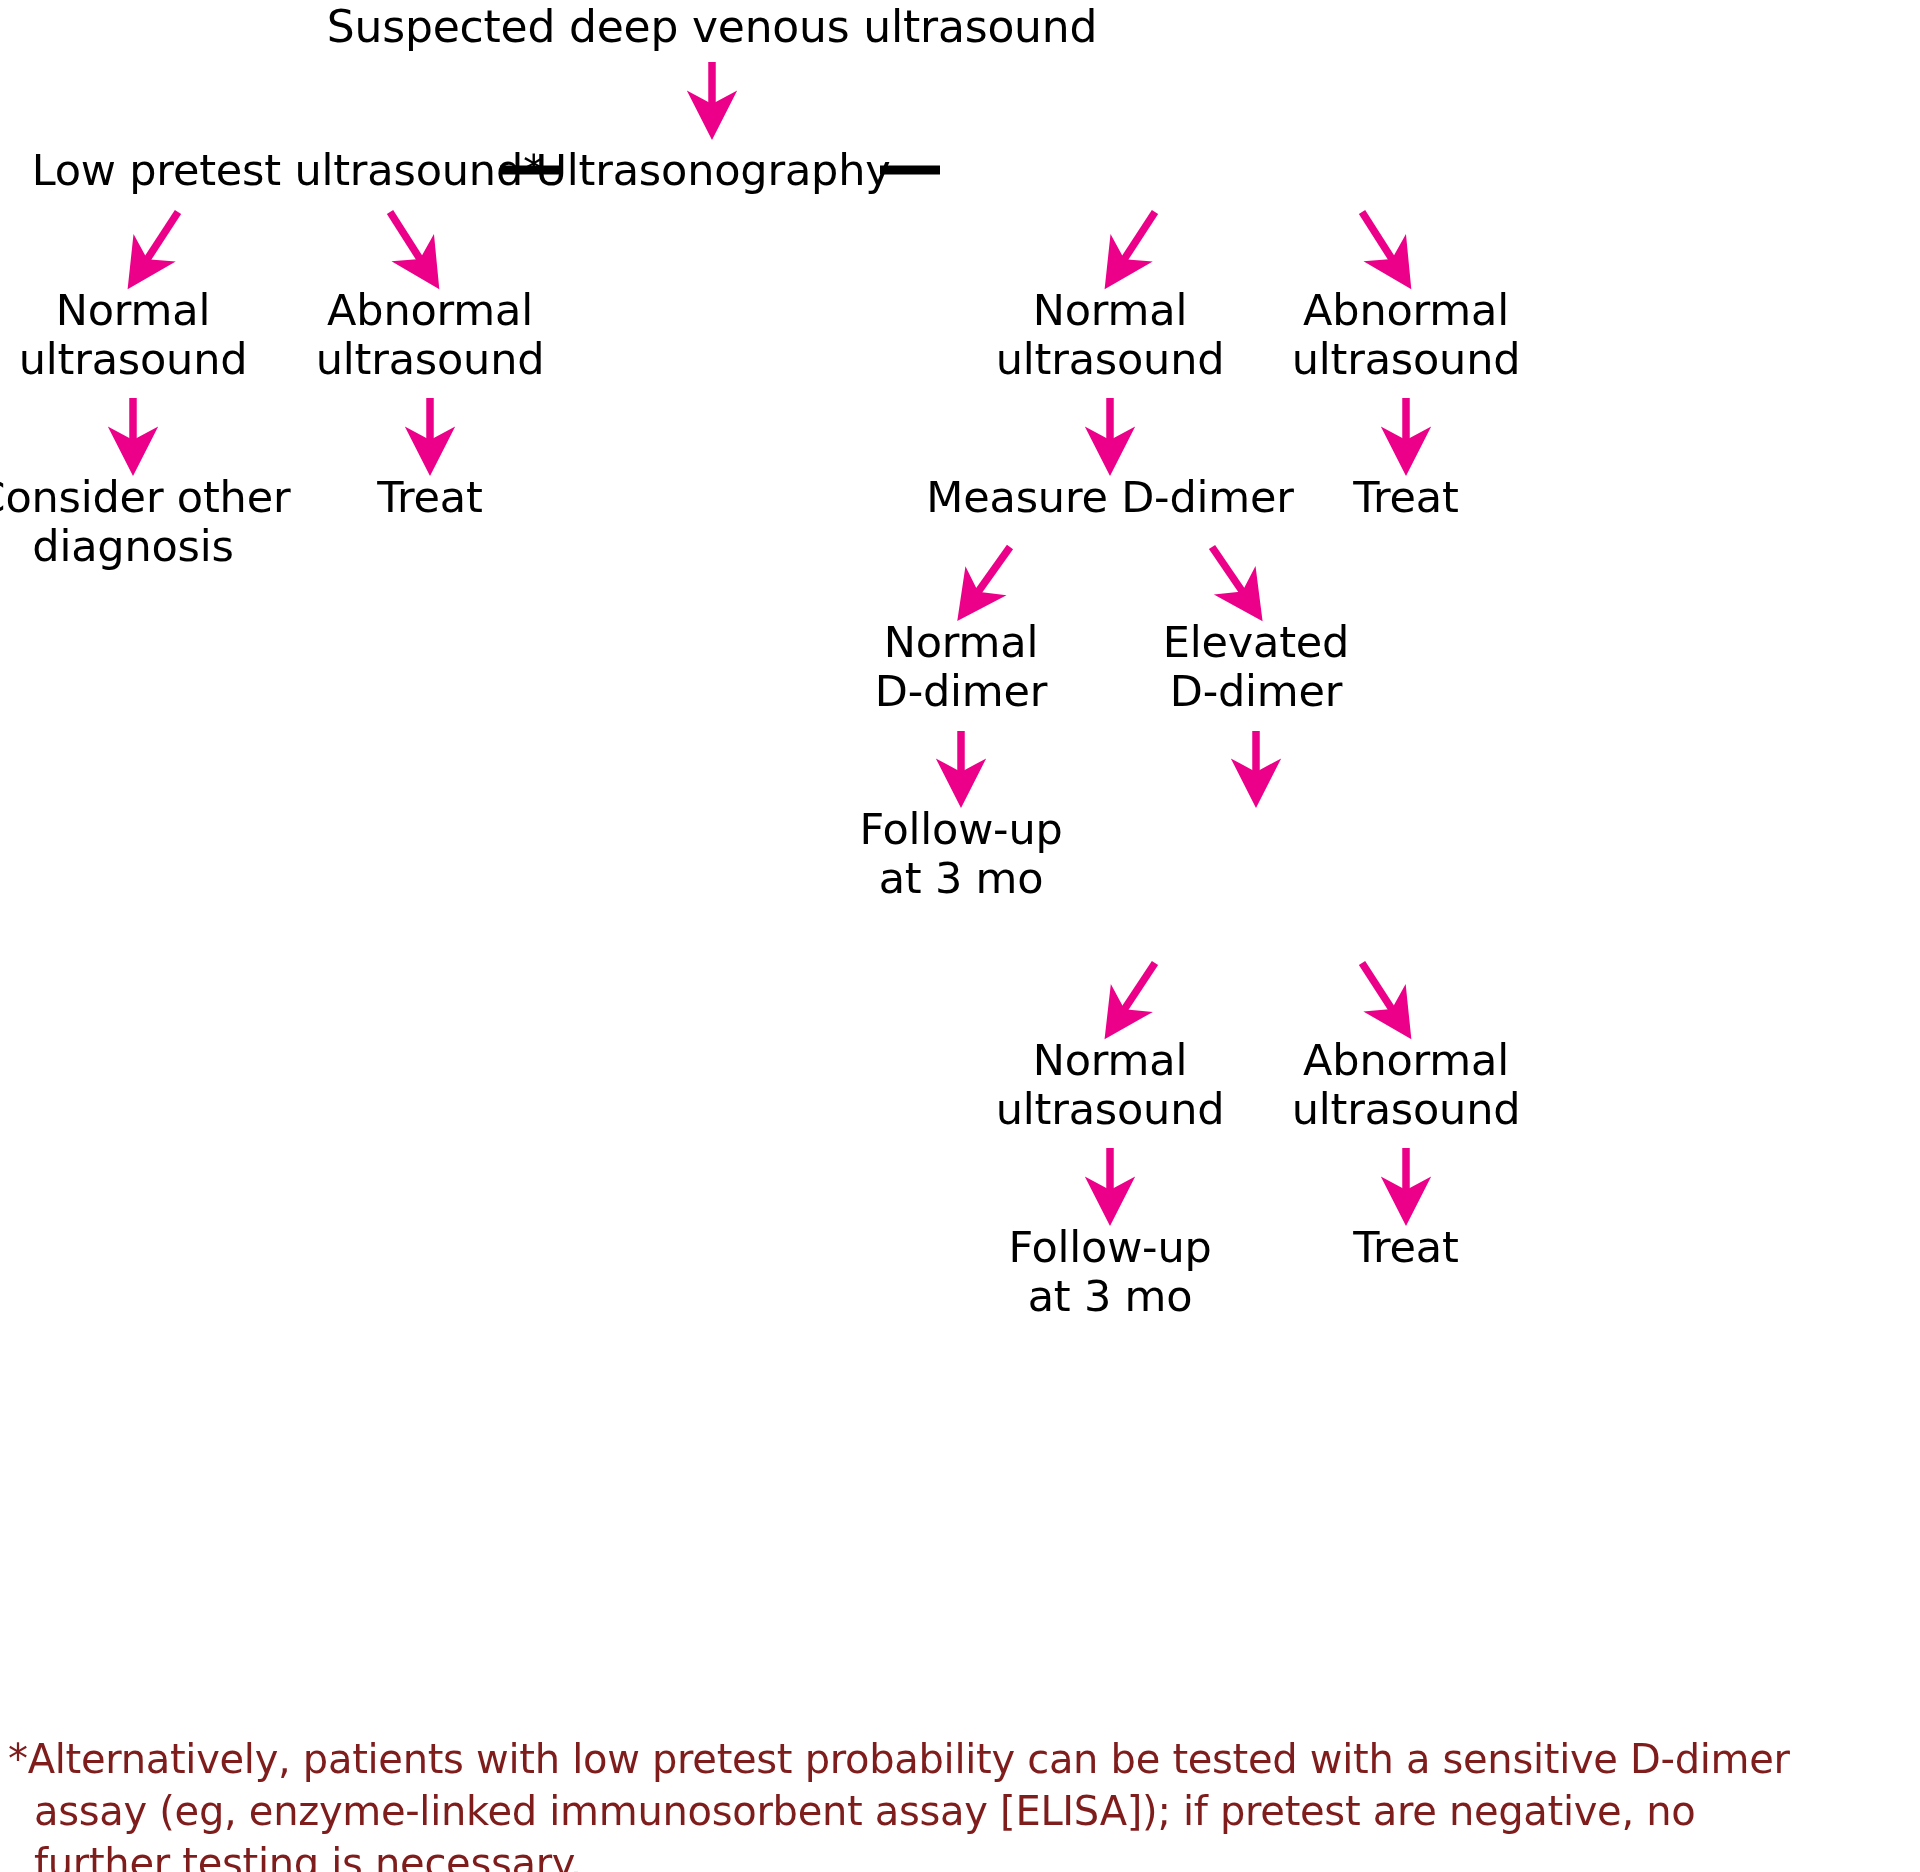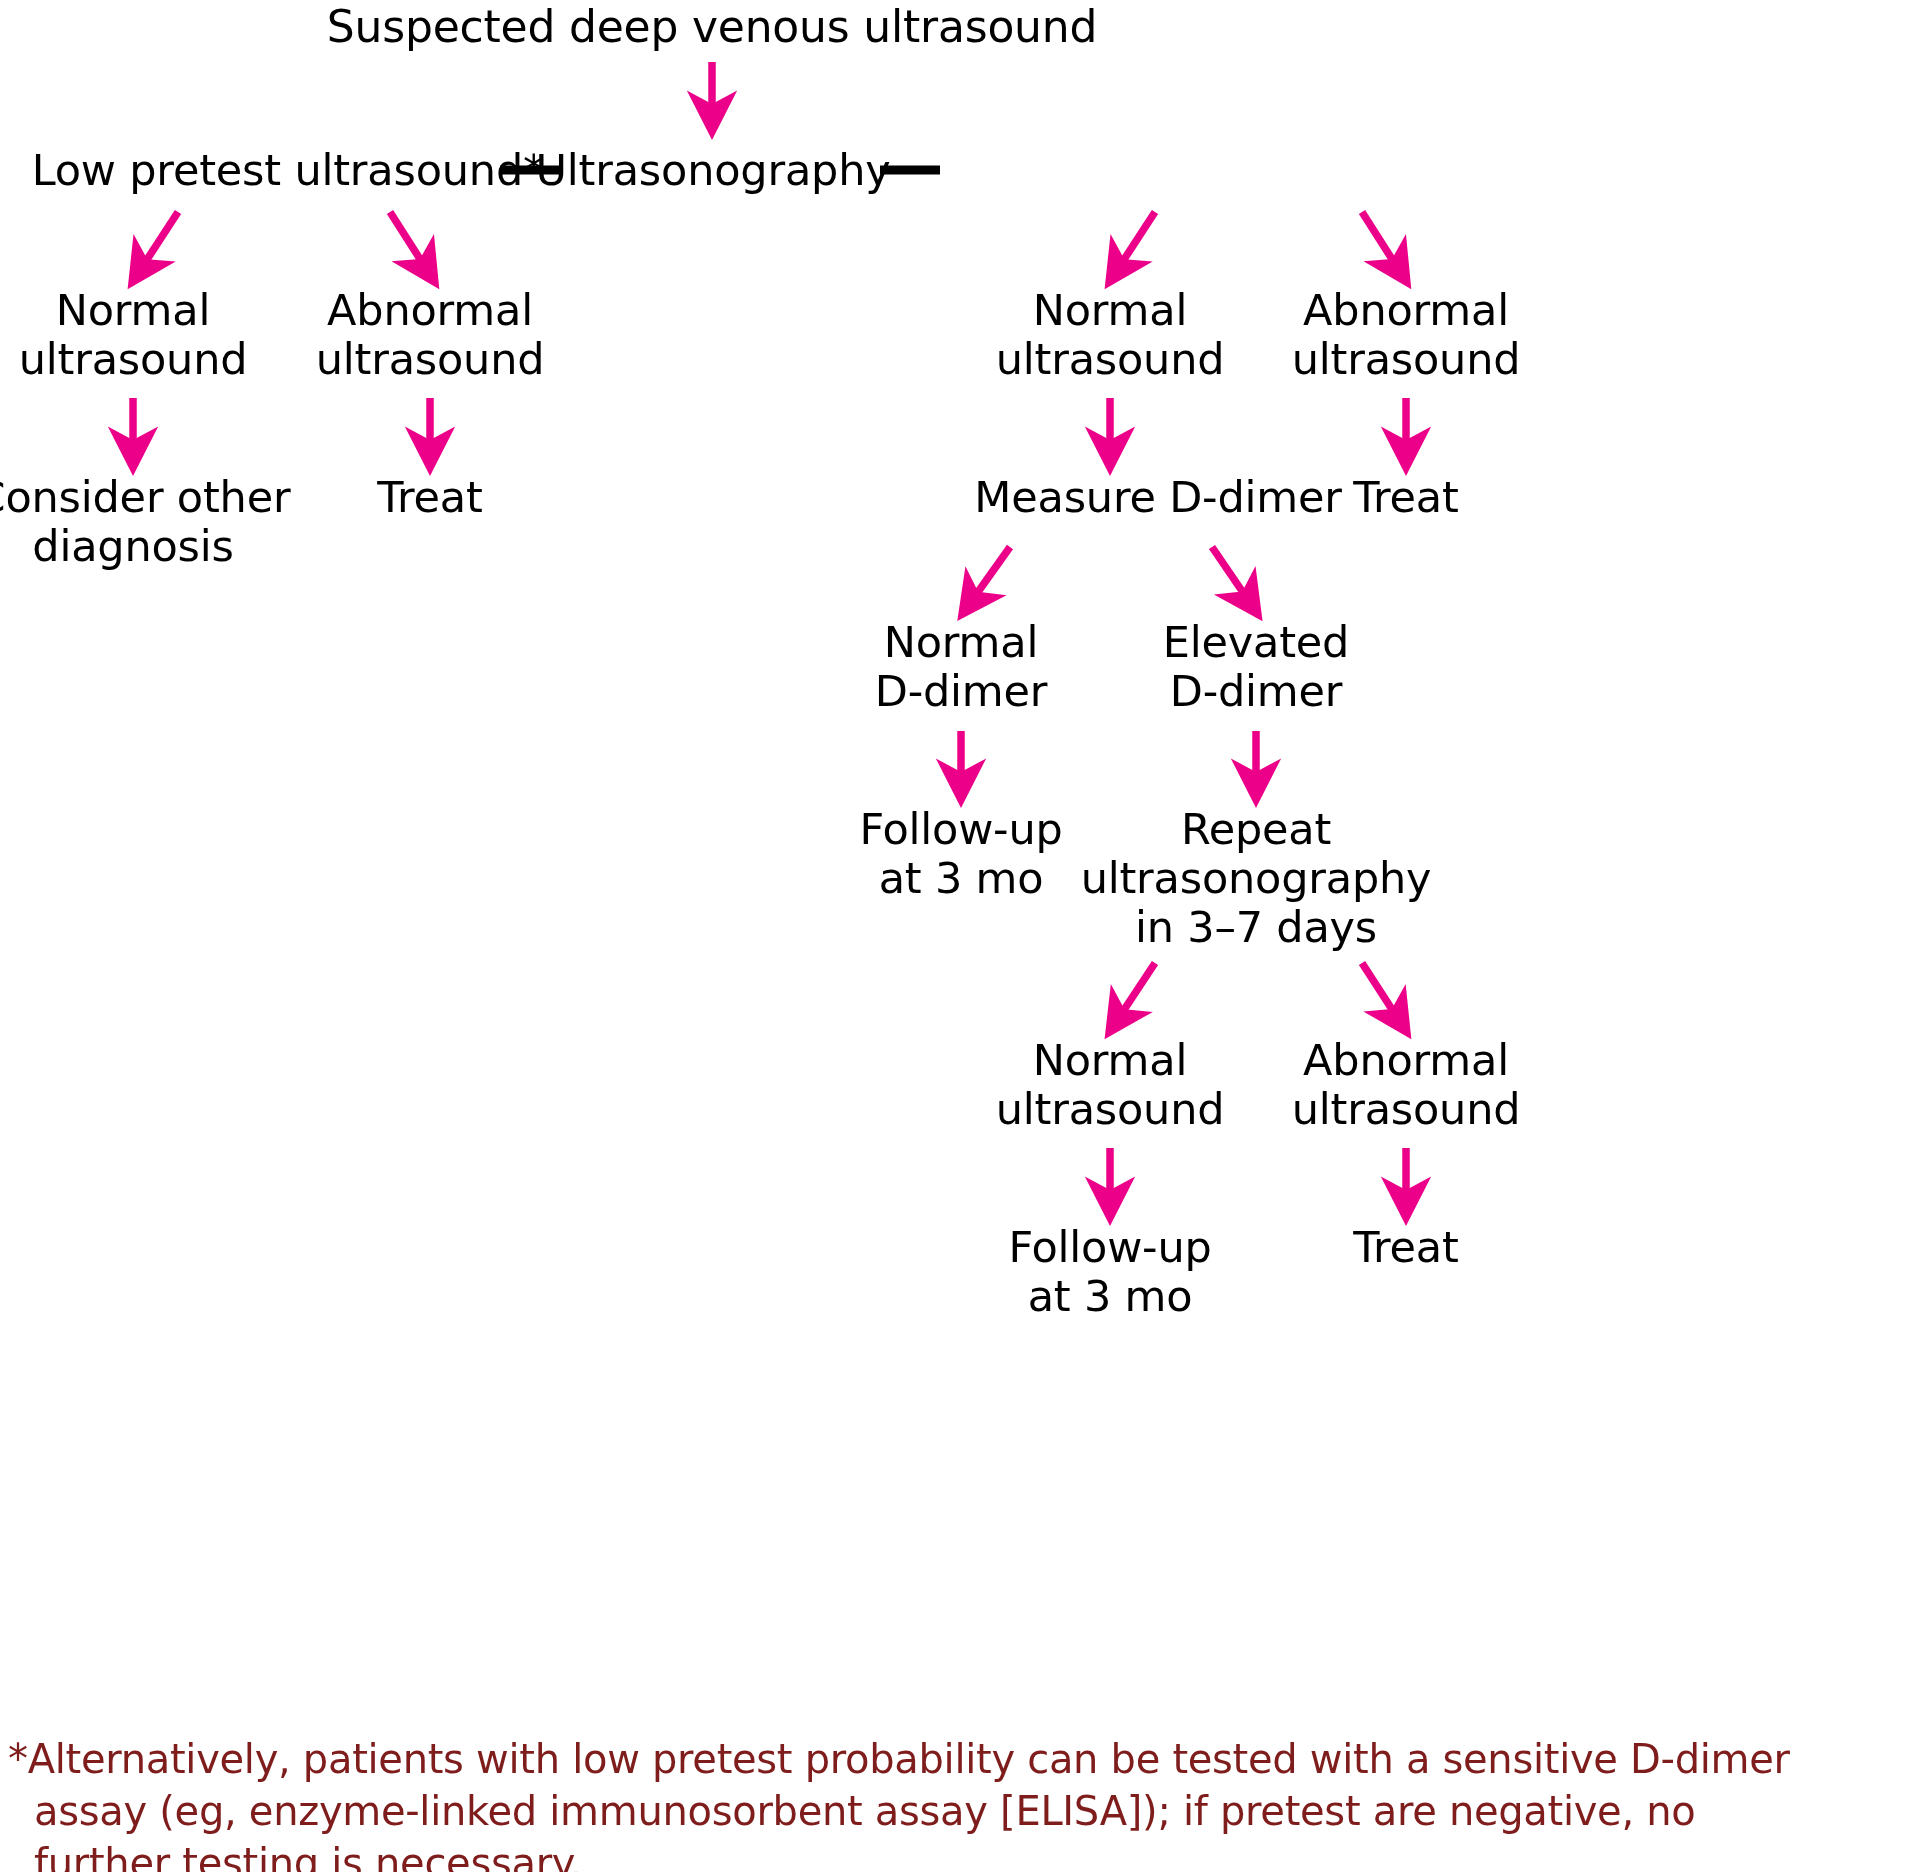--- a/index.html
+++ b/index.html
@@ -141,36 +141,33 @@
 diagnosis</div>
 
   <div class="node t-body" style="left:430px; top:473px; width:260px;">Treat</div>
 
   <div class="node t-body" style="left:1110px; top:286px; width:320px;">Normal
 ultrasound</div>
 
   <div class="node t-body" style="left:1406px; top:286px; width:320px;">Abnormal
 ultrasound</div>
 
-  <div class="node t-body" style="left:1158px; top:473px; width:460px;">Measure D-dimer</div>
+  <div class="node t-body" style="left:1110px; top:473px; width:460px;">Measure D-dimer</div>
 
   <div class="node t-body" style="left:1406px; top:473px; width:260px;">Treat</div>
 
   <div class="node t-body" style="left:961px; top:618px; width:320px;">Normal
 D-dimer</div>
 
   <div class="node t-body" style="left:1256px; top:618px; width:320px;">Elevated
 D-dimer</div>
 
   <div class="node t-body" style="left:961px; top:805px; width:340px;">Follow-up
 at 3 mo</div>
 
-  <div class="node t-body" style="left:1256px; top:805px; width:420px;">Repeat
-ultrasonography
-in 3–7 days</div>
 
   <div class="node t-body" style="left:1110px; top:1036px; width:320px;">Normal
 ultrasound</div>
 
   <div class="node t-body" style="left:1406px; top:1036px; width:320px;">Abnormal
 ultrasound</div>
 
   <div class="node t-body" style="left:1110px; top:1223px; width:340px;">Follow-up
 at 3 mo</div>
 

